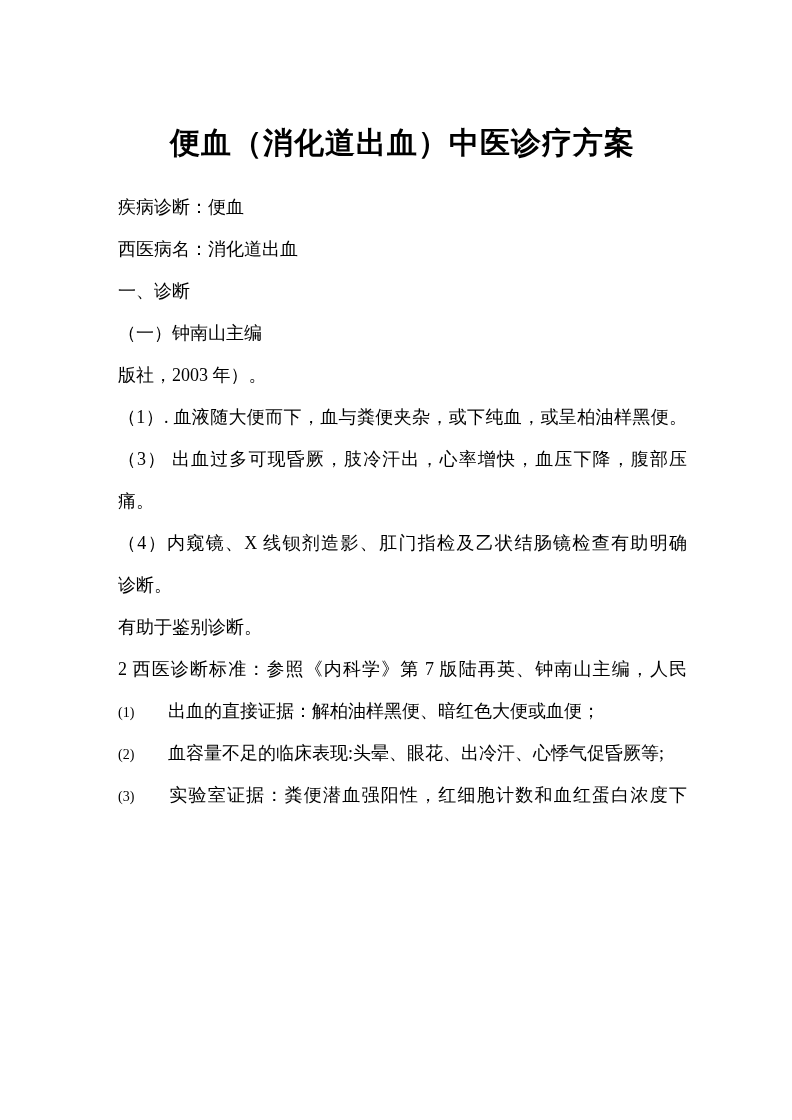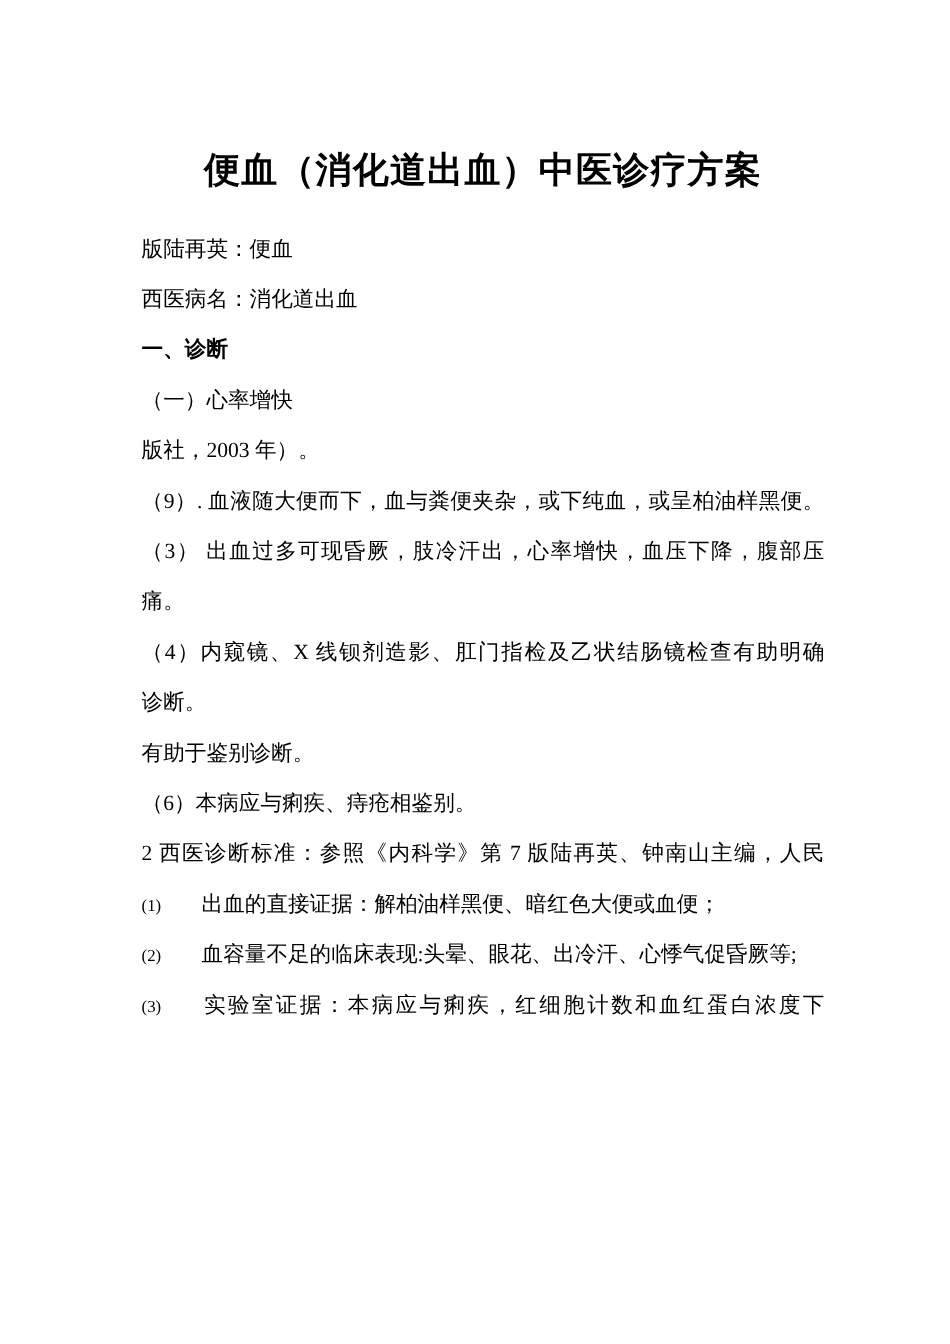--- a/index.html
+++ b/index.html
@@ -33,47 +33,46 @@
     line-height: 42px;
     white-space: nowrap;
     overflow: hidden;
   }
   .line.fill {
     white-space: normal;
     text-align: justify;
     text-align-last: justify;
   }
   .line.b {
-    font-weight: bold;
+    font-weight: normal;
   }
   .marker {
     display: inline-block;
     width: 50px;
     font-size: 14px;
     vertical-align: baseline;
   }
 </style>
 </head>
 <body>
 
 <div class="page">
 
   <h1 class="title">便血（消化道出血）中医诊疗方案</h1>
 
-  <div class="line">版陆再英：便血</div>
+  <div class="line">疾病诊断：便血</div>
   <div class="line">西医病名：消化道出血</div>
   <div class="line b">一、诊断</div>
-  <div class="line">（一）心率增快</div>
+  <div class="line">（一）钟南山主编</div>
   <div class="line">版社，2003 年）。</div>
-  <div class="line fill">（9）. 血液随大便而下，血与粪便夹杂，或下纯血，或呈柏油样黑便。</div>
+  <div class="line fill">（1）. 血液随大便而下，血与粪便夹杂，或下纯血，或呈柏油样黑便。</div>
   <div class="line fill">（3） 出血过多可现昏厥，肢冷汗出，心率增快，血压下降，腹部压</div>
   <div class="line">痛。</div>
   <div class="line fill">（4）内窥镜、X 线钡剂造影、肛门指检及乙状结肠镜检查有助明确</div>
   <div class="line">诊断。</div>
   <div class="line">有助于鉴别诊断。</div>
-  <div class="line">（6）本病应与痢疾、痔疮相鉴别。</div>
   <div class="line fill">2 西医诊断标准：参照《内科学》第 7 版陆再英、钟南山主编，人民</div>
 
   <div class="line"><span class="marker">(1)</span><span>出血的直接证据：解柏油样黑便、暗红色大便或血便；</span></div>
   <div class="line"><span class="marker">(2)</span><span>血容量不足的临床表现:头晕、眼花、出冷汗、心悸气促昏厥等;</span></div>
-  <div class="line fill"><span class="marker">(3)</span><span>实验室证据：本病应与痢疾，红细胞计数和血红蛋白浓度下</span></div>
+  <div class="line fill"><span class="marker">(3)</span><span>实验室证据：粪便潜血强阳性，红细胞计数和血红蛋白浓度下</span></div>
 
 </div>
 
 </body></html>

